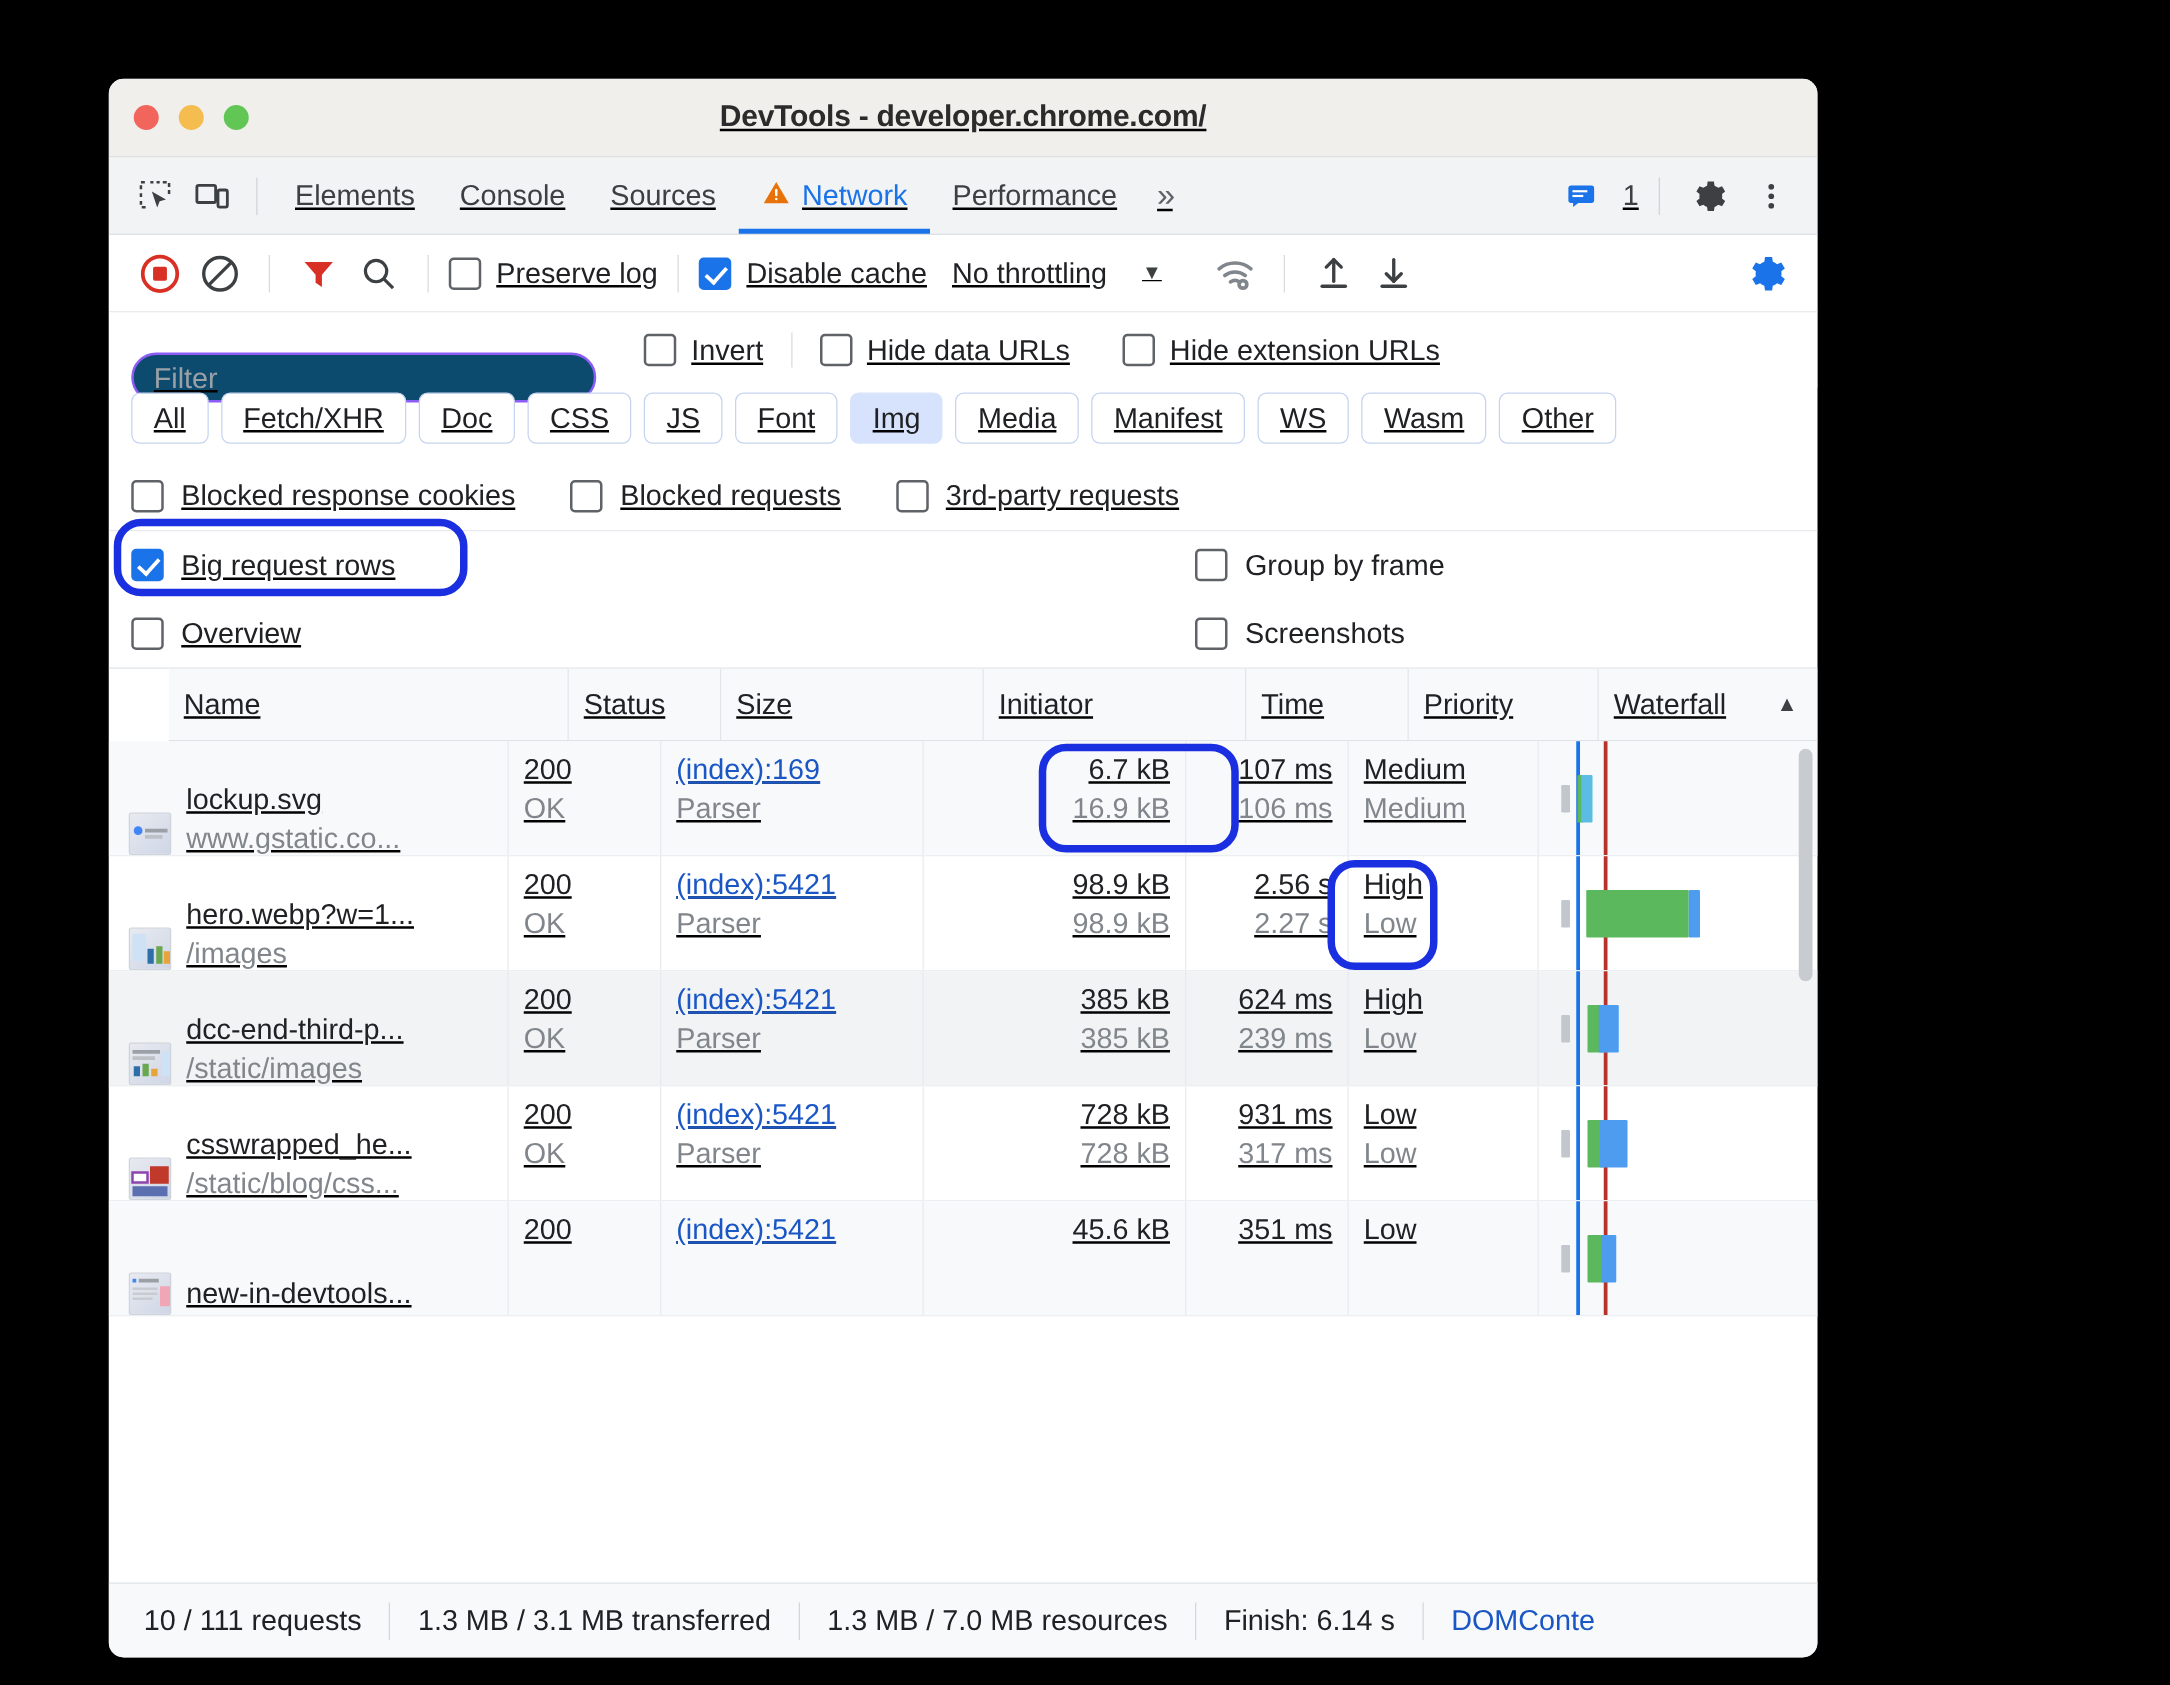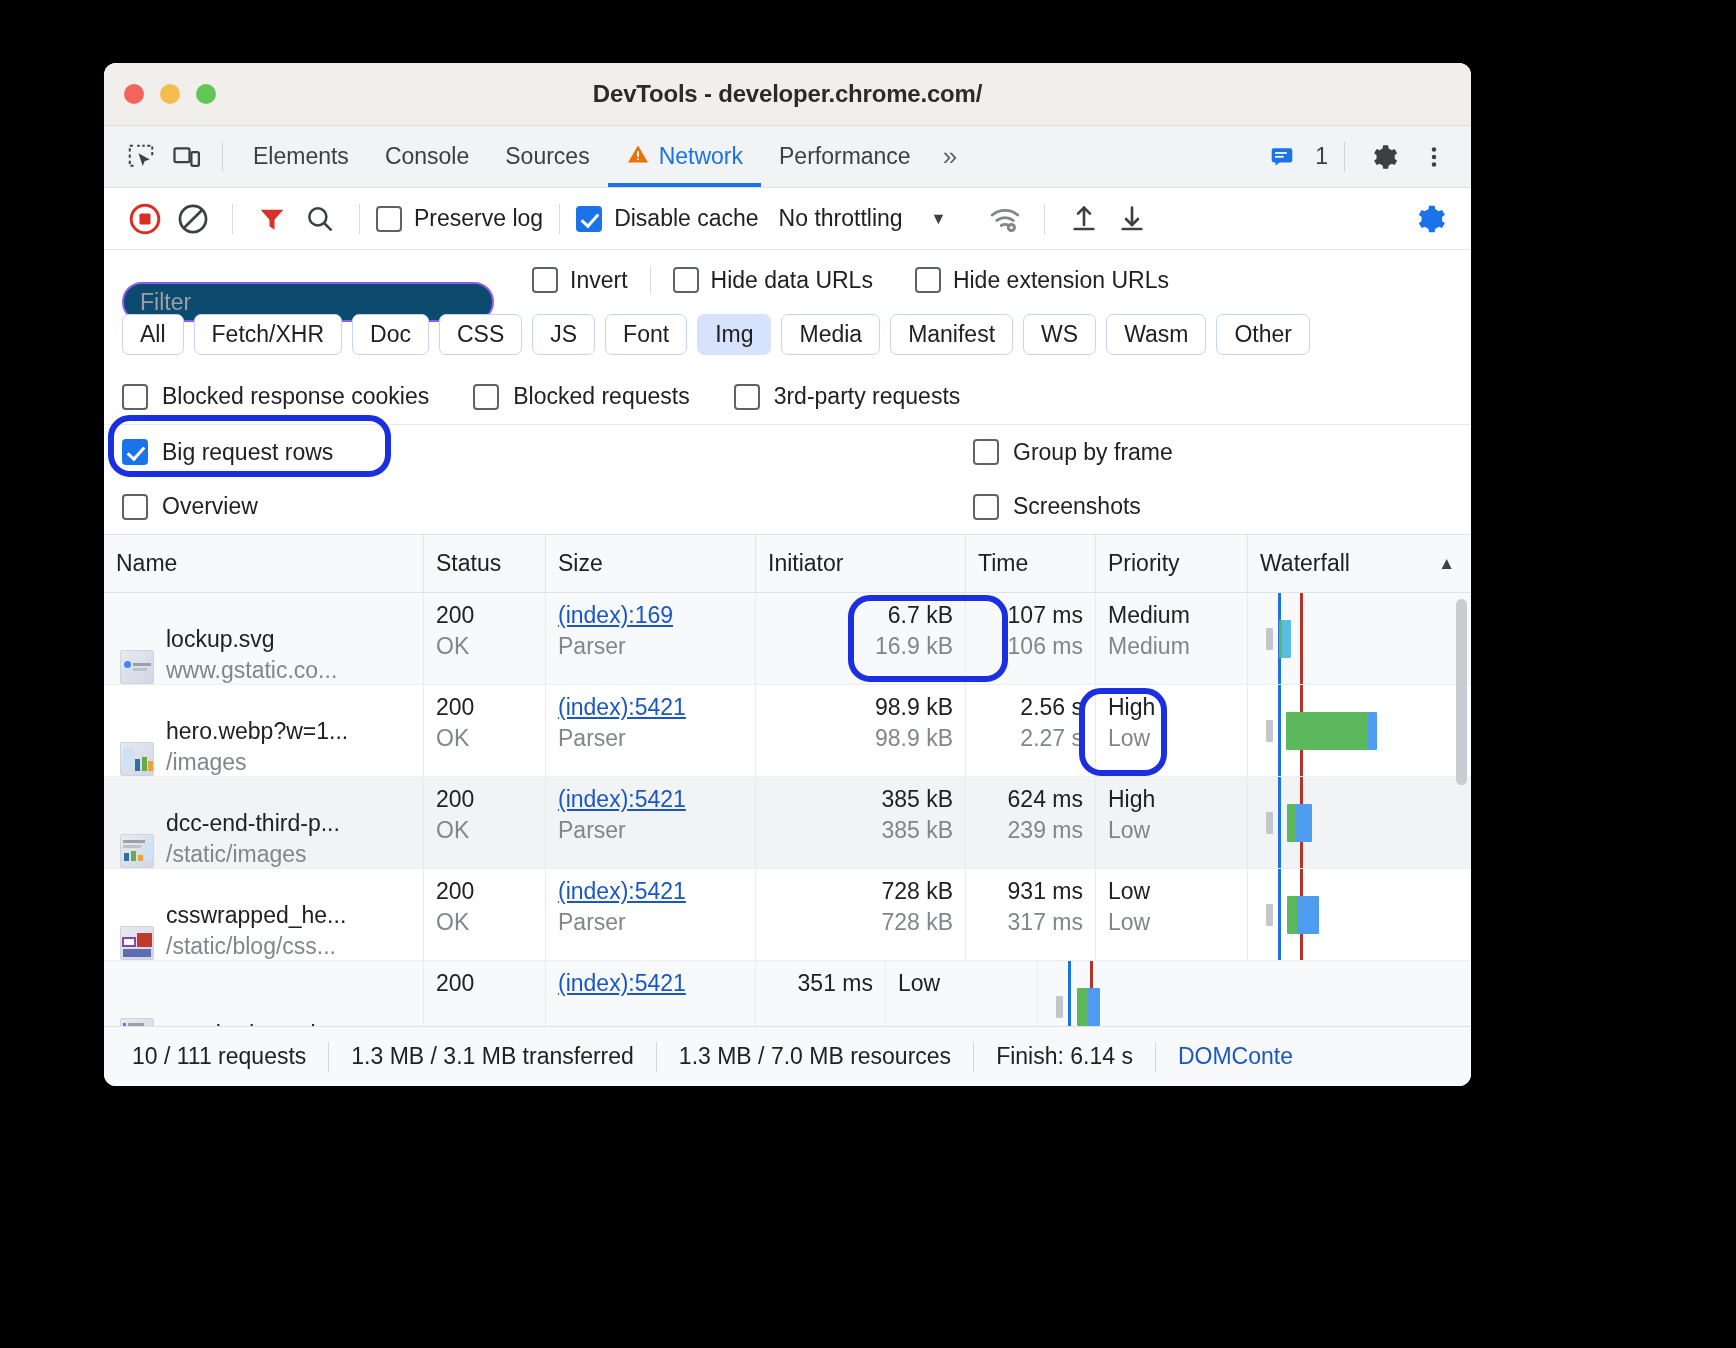--- a/index.html
+++ b/index.html
@@ -6,26 +6,27 @@
   html, body {
     margin: 0; padding: 0;
     background: #000;
     width: 1736px; height: 1348px;
     font-family: "Liberation Sans", sans-serif;
   }
   .stage { position: relative; width: 1736px; height: 1348px; background: #000; }
 
   .window {
     position: absolute;
-    left: 104px; top: 63px;
-    width: 1367px; height: 1023px;
+    left: 87px; top: 63px;
+    width: 1367px; height: 1263px;
     background: #ffffff;
     border-radius: 12px;
     overflow: hidden;
     box-shadow: 0 0 0 1px rgba(0,0,0,.25);
+    text-decoration: underline;
   }
 
   
   .titlebar {
     position: relative;
     height: 63px;
     background: #f0efec;
     border-bottom: 1px solid #dcdcdc;
     display: flex; align-items: center;
   }
@@ -140,21 +141,21 @@
     border: 6px solid #1a2fe0;
     border-radius: 22px;
     pointer-events: none;
   }
 
   
   .table { border-top: 1px solid #dfe3e8; }
   .thead {
     display: flex; height: 58px; align-items: center;
     background: #f8f9fb; border-bottom: 1px solid #dfe3e8;
-    font-size: 23px; color: #202124;
+    font-size: 23px; color: #202124; margin-left: 48px;
   }
   .th { padding-left: 12px; border-right: 1px solid #e2e6ea; height: 100%; display: flex; align-items: center; }
   .c-name { width: 320px; }
   .c-status { width: 122px; }
   .c-init { width: 210px; }
   .c-size { width: 210px; }
   .c-time { width: 130px; }
   .c-prio { width: 152px; }
   .c-wf { flex: 1; border-right: none; position: relative; }
   .sortarrow { position: absolute; right: 16px; font-size: 17px; color: #3c4043; }
@@ -641,20 +642,24 @@
             </span>
           </div>
           <div class="cell c-status">
             <span class="line1">200</span>
             <span class="sub"></span>
           </div>
           <div class="cell c-init">
             <span class="line1 link">(index):5421</span>
             <span class="sub"></span>
           </div>
+          <div class="cell c-size num">
+            <span class="line1">45.6 kB</span>
+            <span class="sub"></span>
+          </div>
           <div class="cell c-time num">
             <span class="line1">351 ms</span>
             <span class="sub"></span>
           </div>
           <div class="cell c-prio">
             <span class="line1">Low</span>
             <span class="sub"></span>
           </div>
           <div class="cell wf">
             <span class="wf-blue" style="left:30px"></span>

